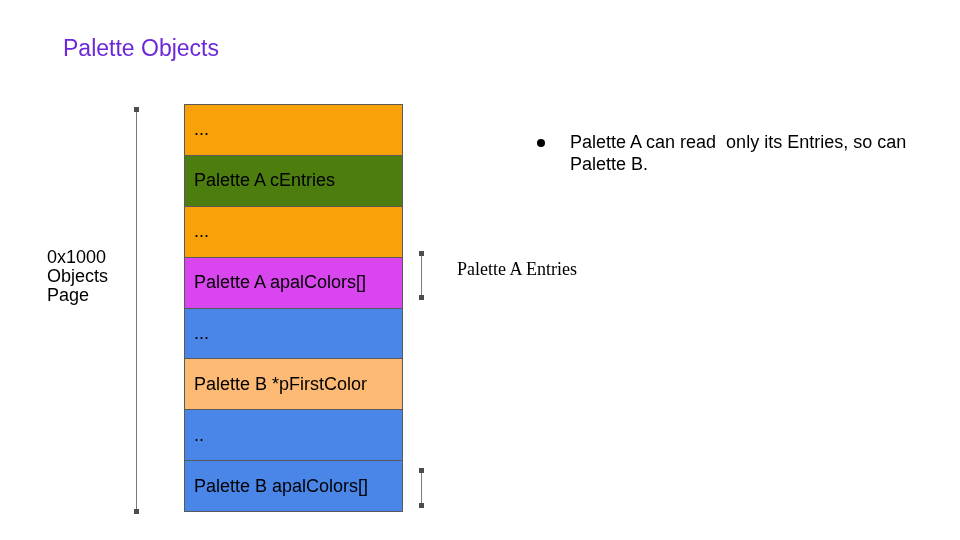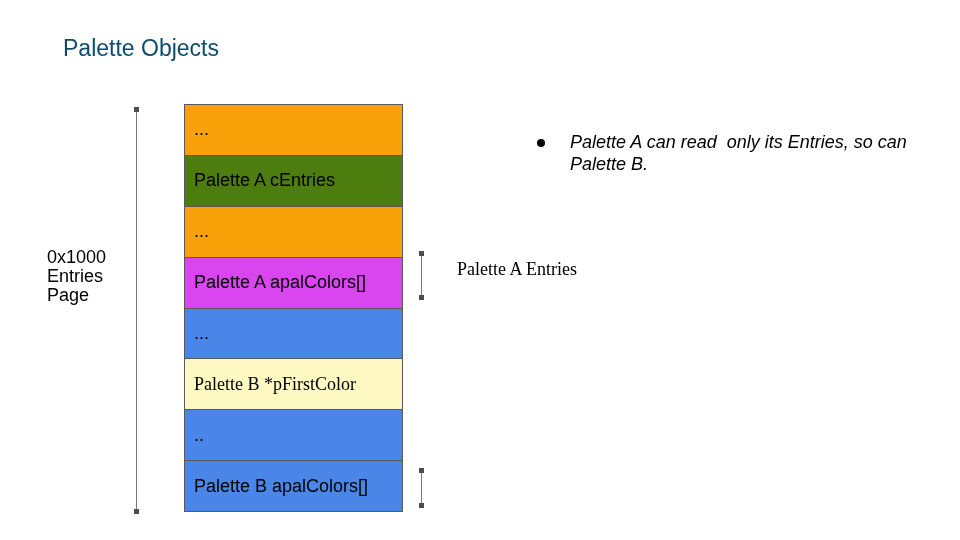--- a/index.html
+++ b/index.html
@@ -15,21 +15,21 @@
     height: 540px;
     background: #ffffff;
     overflow: hidden;
   }
   .title {
     position: absolute;
     left: 63px;
     top: 34px;
     font-size: 23px;
     line-height: 28px;
-    color: #0c4a6e;
+    color: #6d28d9;
     white-space: pre;
   }
   .mem-label {
     position: absolute;
     left: 47px;
     top: 248px;
     font-size: 18px;
     line-height: 19px;
     white-space: pre-line;
   }
@@ -85,53 +85,52 @@
   }
   #label-a-entries { left: 457px; top: 259px; }
   #label-b-entries { left: 451px; top: 481px; }
 
   .note {
     position: absolute;
     left: 570px;
     top: 131px;
     font-size: 18px;
     line-height: 22px;
-    font-style: italic;
   }
   .note-line { white-space: pre; }
   .bullet-dot {
     position: absolute;
     left: 537px;
     top: 139px;
     width: 8px;
     height: 8px;
     border-radius: 50%;
     background: #000000;
   }
 </style>
 </head>
 <body>
 
 <div id="canvas">
 
   <div class="title">Palette Objects</div>
 
   <div class="mem-label">0x1000
-Entries
+Objects
 Page</div>
 
   <div class="vline" id="page-extent-line"></div>
 
   <div class="mem-stack">
     <div class="mem-row" style="background-color: rgb(249, 161, 9);">...</div>
     <div class="mem-row" style="background-color: #4d7c0f;">Palette A cEntries</div>
     <div class="mem-row" style="background-color: rgb(249, 161, 9);">...</div>
     <div class="mem-row" style="background-color: #d946ef;">Palette A apalColors[]</div>
     <div class="mem-row" style="background-color: rgb(74, 134, 232);">...</div>
-    <div class="mem-row" style="background-color: #fef9c3; font-family: Liberation Serif, serif;">Palette B *pFirstColor</div>
+    <div class="mem-row" style="background-color: #fdba74;">Palette B *pFirstColor</div>
     <div class="mem-row" style="background-color: rgb(74, 134, 232);">..</div>
     <div class="mem-row" style="background-color: rgb(74, 134, 232);">Palette B apalColors[]</div>
   </div>
 
   <div class="vline" id="bracket-a"></div>
   <div class="side-label" id="label-a-entries">Palette A Entries</div>
 
   <div class="vline" id="bracket-b"></div>
 
   <div class="bullet-dot"></div>

